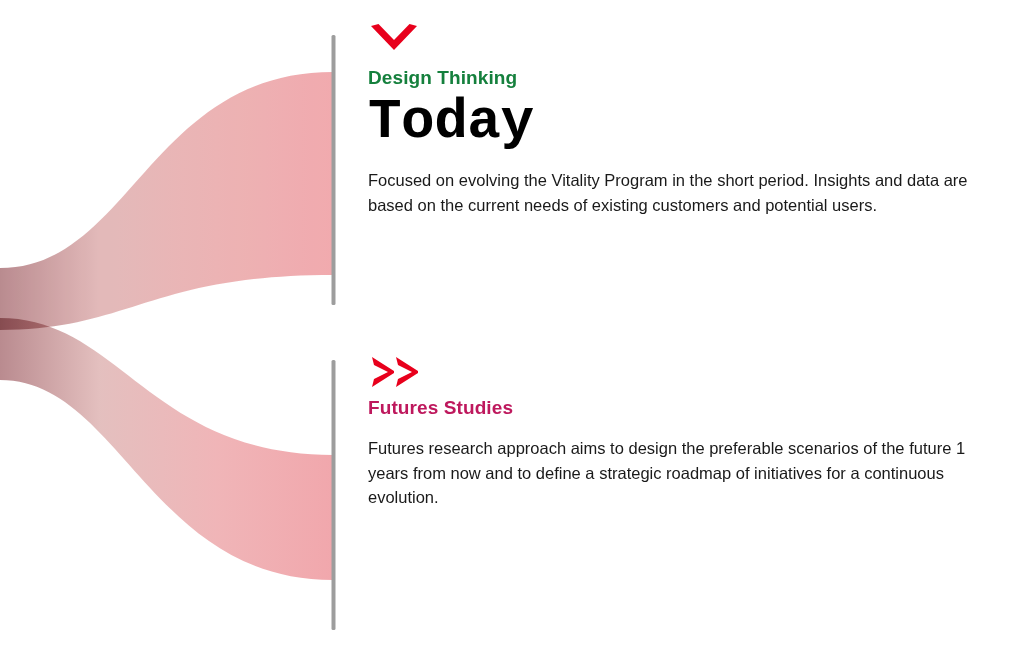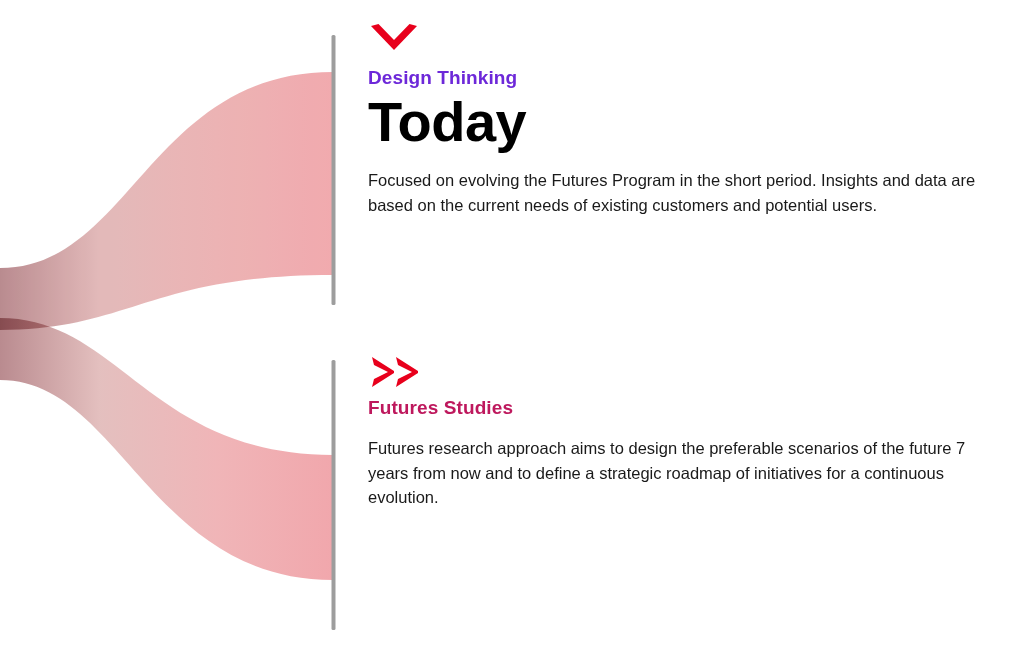--- a/index.html
+++ b/index.html
@@ -71,20 +71,21 @@
     line-height: 1.25;
   }
 
   .big-title {
     font-size: 56px;
     font-weight: bold;
     color: #000000;
     margin: 0;
     line-height: 1.08;
     letter-spacing: -0.5px;
+    font-family: Liberation Mono, monospace;
   }
 
   .body-text {
     font-size: 16.5px;
     color: #1a1a1a;
     line-height: 1.5;
     margin: 16px 0 0 0;
     width: 622px;
   }
 </style>
@@ -128,30 +129,30 @@
   </div>
 
   <div id="content-column">
 
     <div class="section" id="section-today">
       <span class="section-icon">
         <svg width="52" height="34" viewBox="0 0 52 34" xmlns="http://www.w3.org/2000/svg">
           <path d="M3 4 L26 28 L49 4 L41.5 2 L26 18 L10.5 2 Z" fill="#e8001c"></path>
         </svg>
       </span>
-      <p class="eyebrow" style="color:#6d28d9">Design Thinking</p>
+      <p class="eyebrow" style="color:#15803d">Design Thinking</p>
       <h1 class="big-title">Today</h1>
-      <p class="body-text">Focused on evolving the Futures Program in the short period. Insights and data are based on the current needs of existing customers and potential users.</p>
+      <p class="body-text">Focused on evolving the Vitality Program in the short period. Insights and data are based on the current needs of existing customers and potential users.</p>
     </div>
 
     <div class="section" id="section-tomorrow">
       <span class="section-icon">
         <svg width="60" height="40" viewBox="0 0 60 40" xmlns="http://www.w3.org/2000/svg">
           <path d="M4 5 L6 13 L20 20 L6 27 L4 35 L26 21 L26 19 Z" fill="#e8001c"></path>
           <path d="M28 5 L30 13 L44 20 L30 27 L28 35 L50 21 L50 19 Z" fill="#e8001c"></path>
         </svg>
       </span>
       <p class="eyebrow" style="color:#be185d">Futures Studies</p>
-      <p class="body-text">Futures research approach aims to design the preferable scenarios of the future 7 years from now and to define a strategic roadmap of initiatives for a continuous evolution.</p>
+      <p class="body-text">Futures research approach aims to design the preferable scenarios of the future 1 years from now and to define a strategic roadmap of initiatives for a continuous evolution.</p>
     </div>
 
   </div>
 </div>
 
 </body></html>

